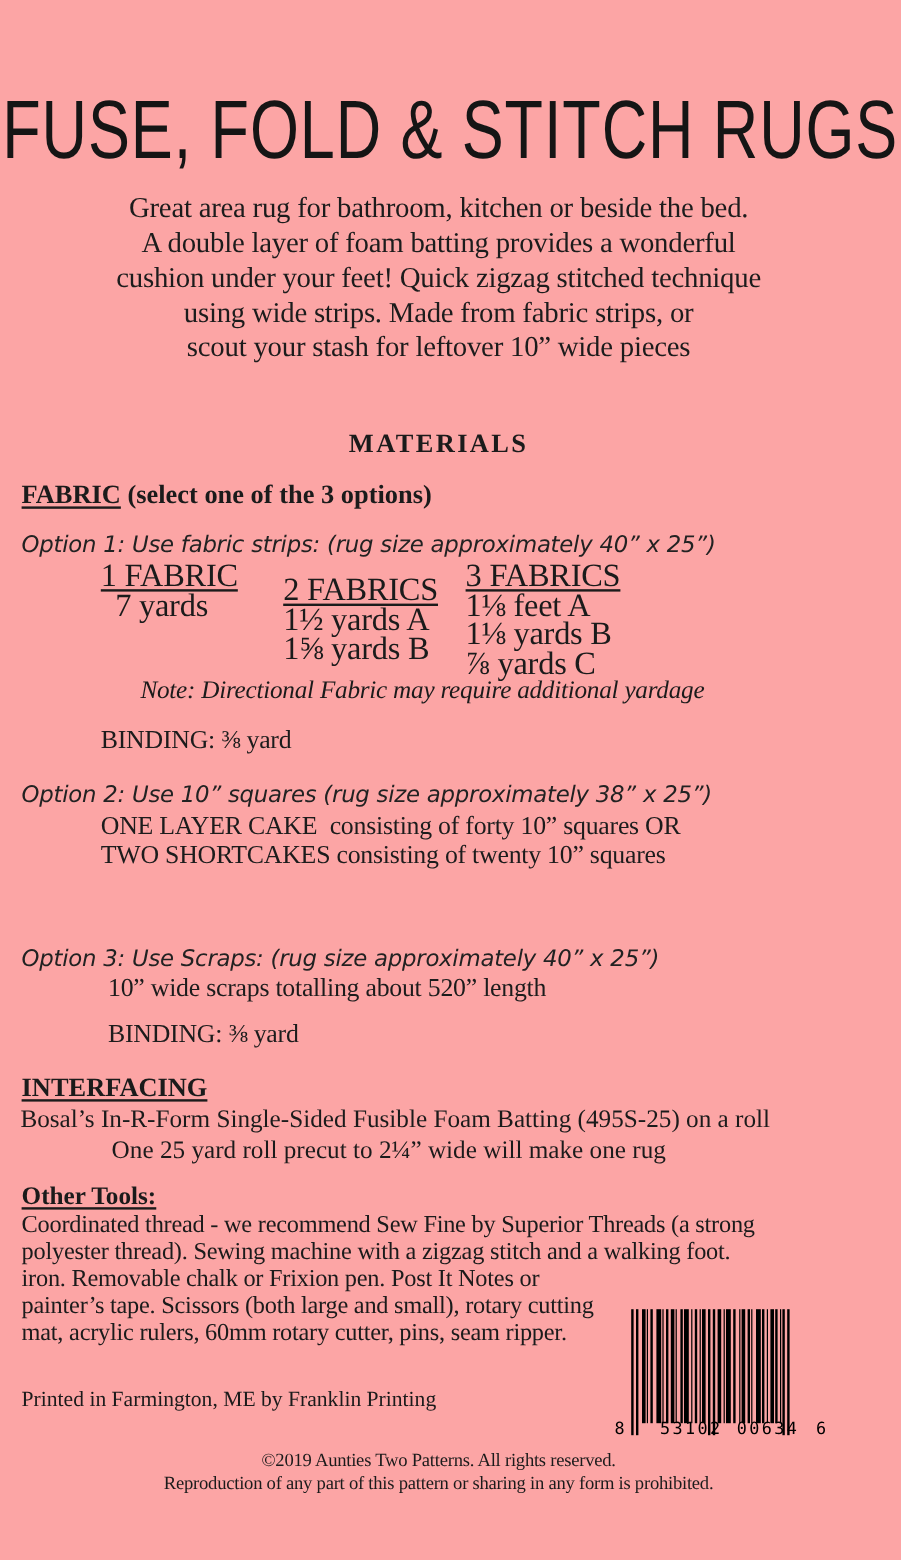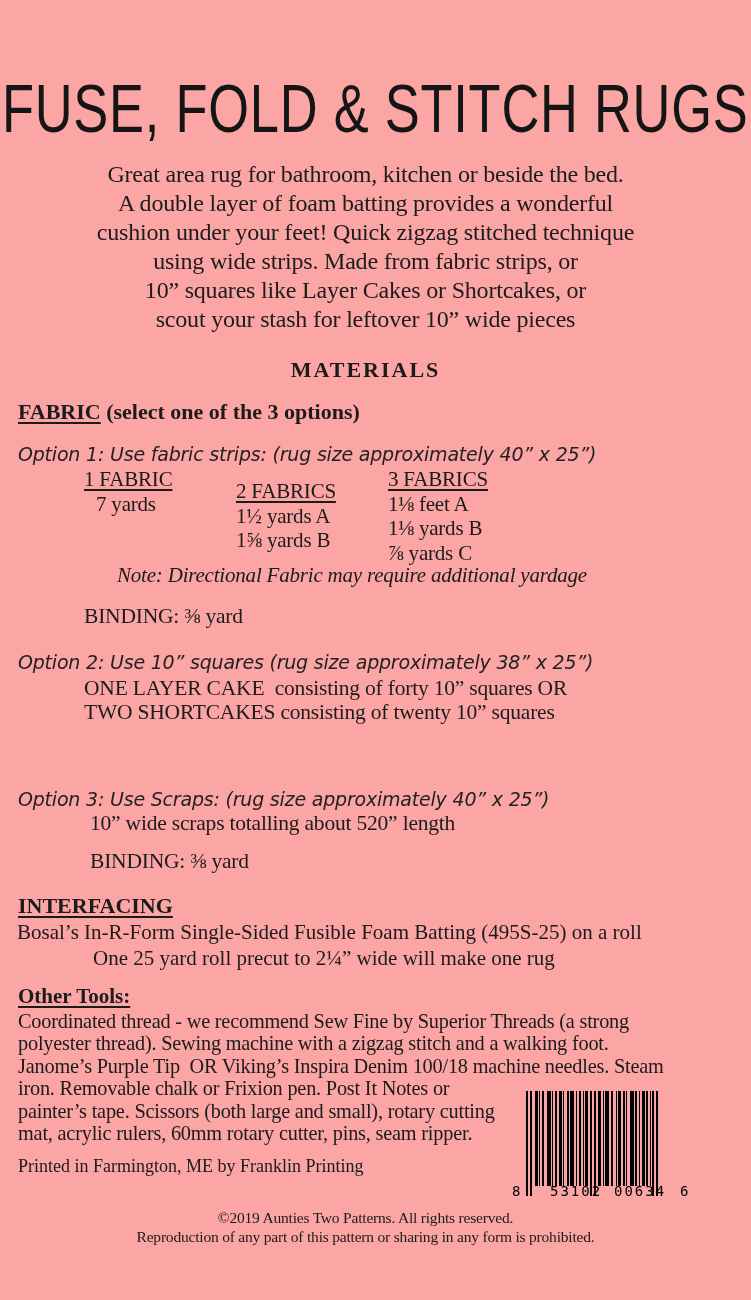--- a/index.html
+++ b/index.html
@@ -27,21 +27,21 @@
   .fabric-line{top:399px;left:18px;font-size:22px;}
   
   .opt{
     font-family:"DejaVu Sans","Liberation Sans",sans-serif;
     font-style:italic;font-size:19px;letter-spacing:-0.2px;color:#222;
   }
   .opt1{top:443px;left:18px;}
   .opt2{top:651px;left:18px;}
   .opt3{top:788px;left:18px;}
   
-  .col{font-size:21px;line-height:24.5px;letter-spacing:-0.2px;}
+  .col{font-size:27px;line-height:24.5px;letter-spacing:-0.2px;}
   .col .hdr{text-decoration:underline;text-decoration-thickness:1.5px;text-underline-offset:3px;}
   .col1{top:467px;left:84px;}
   .col2{top:467px;left:236px;margin-top:12px;}
   .col3{top:467px;left:388px;}
   .col1 .cell{padding-left:12px;}
   .note{top:563px;left:117px;font-style:italic;font-size:21px;letter-spacing:-0.2px;}
   .body-line{font-size:21.5px;letter-spacing:-0.2px;color:#1c1c1c;}
   .b1{top:604px;left:84px;}
   .o2l1{top:676px;left:84px;}
   .o2l2{top:700px;left:84px;}
@@ -76,21 +76,20 @@
 
   <div class="abs title-wrap">
     <div class="title" data-bind="title">FUSE, FOLD &amp; STITCH RUGS</div>
   </div>
 
   <div class="abs center intro">
     <div data-bind="intro.lines.0">Great area rug for bathroom, kitchen or beside the bed.</div>
     <div data-bind="intro.lines.1">A double layer of foam batting provides a wonderful</div>
     <div data-bind="intro.lines.2">cushion under your feet! Quick zigzag stitched technique</div>
     <div data-bind="intro.lines.3">using wide strips. Made from fabric strips, or</div>
-    <div data-bind="intro.lines.4">10” squares like Layer Cakes or Shortcakes, or</div>
     <div data-bind="intro.lines.5">scout your stash for leftover 10” wide pieces</div>
   </div>
 
   <div class="abs center materials" data-bind="materials.heading">MATERIALS</div>
 
   <div class="abs fabric-line">
     <span class="bold ul" data-bind="fabric.heading">FABRIC</span><span class="bold" data-bind="fabric.heading_suffix"> (select one of the 3 options)</span>
   </div>
 
   <div class="abs opt opt1" data-bind="fabric.option1.label">Option 1: Use fabric strips: (rug size approximately 40” x 25”)</div>
@@ -124,21 +123,20 @@
   <div class="abs body-line o3b" data-bind="fabric.option3.binding">BINDING: ⅜ yard</div>
 
   <div class="abs bold ul ifc-h" data-bind="interfacing.heading">INTERFACING</div>
   <div class="abs ifc1" data-bind="interfacing.line1">Bosal’s In-R-Form Single-Sided Fusible Foam Batting (495S-25) on a roll</div>
   <div class="abs ifc2" data-bind="interfacing.line2">One 25 yard roll precut to 2¼” wide will make one rug</div>
 
   <div class="abs bold ul tools-h" data-bind="other_tools.heading">Other Tools:</div>
   <div class="abs tools">
     <div data-bind="other_tools.lines.0">Coordinated thread - we recommend Sew Fine by Superior Threads (a strong</div>
     <div data-bind="other_tools.lines.1">polyester thread). Sewing machine with a zigzag stitch and a walking foot.</div>
-    <div data-bind="other_tools.lines.2">Janome’s Purple Tip  OR Viking’s Inspira Denim 100/18 machine needles. Steam</div>
     <div data-bind="other_tools.lines.3">iron. Removable chalk or Frixion pen. Post It Notes or</div>
     <div data-bind="other_tools.lines.4">painter’s tape. Scissors (both large and small), rotary cutting</div>
     <div data-bind="other_tools.lines.5">mat, acrylic rulers, 60mm rotary cutter, pins, seam ripper.</div>
   </div>
 
   <div class="abs printed" data-bind="printer_line">Printed in Farmington, ME by Franklin Printing</div>
 
   <div class="abs barcode">
     <div class="bars" id="bars">
         <div class="bar" style="left: 0px; width: 2px; height: 105px;"></div>

